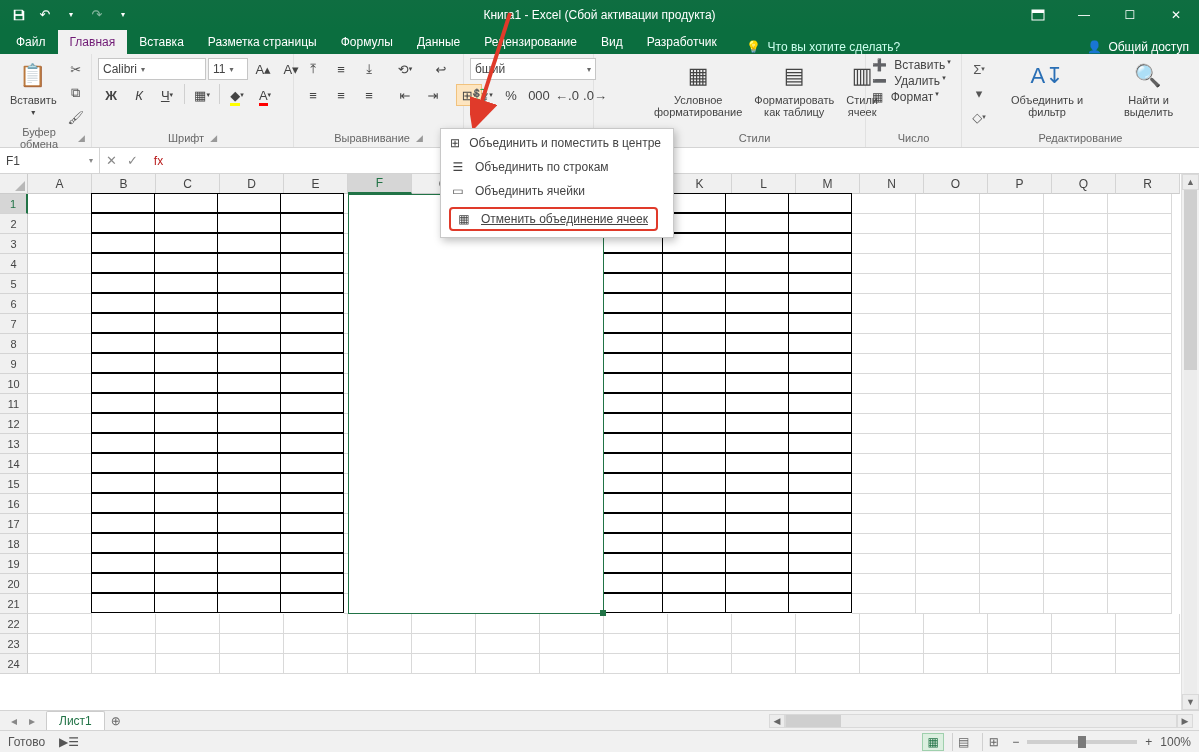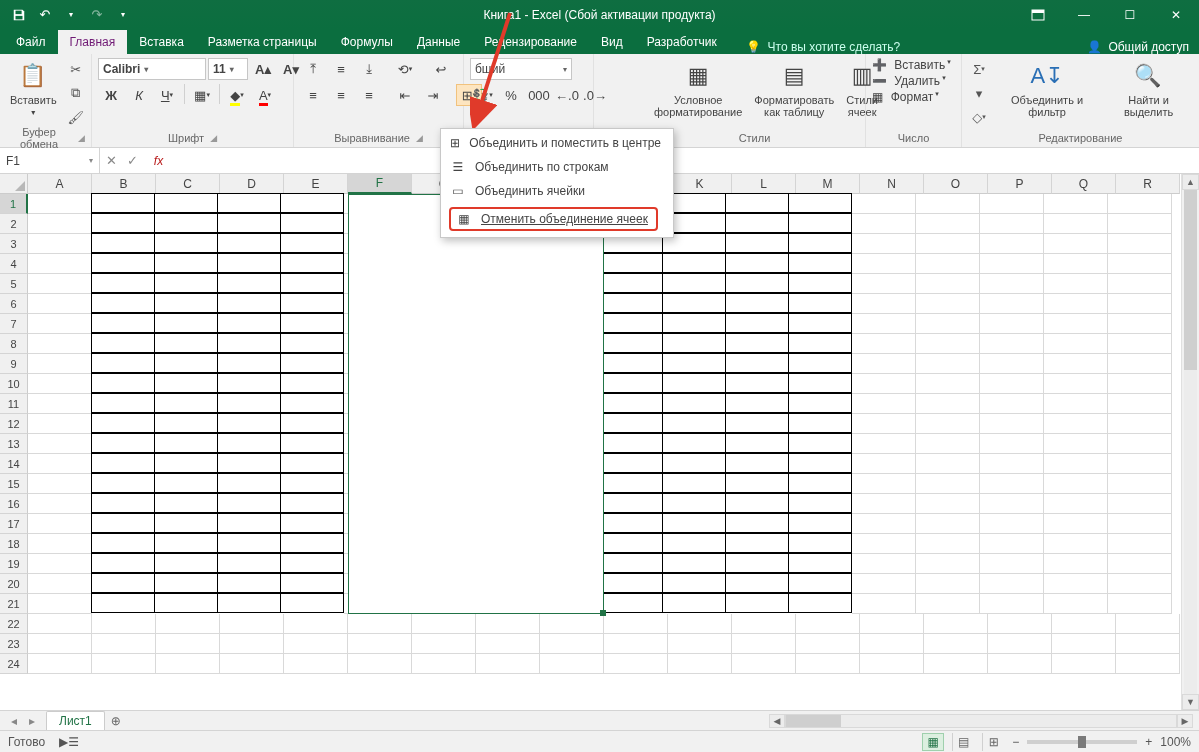--- a/index.html
+++ b/index.html
@@ -27,36 +27,36 @@
 .grouplabel { text-align: center; font-size: 11px; color: #666; padding-top: 2px; height: 16px; display:flex; align-items:center; justify-content:center; gap:6px;}
 .grouplabel .dl { font-size:9px; color:#999; }
 .gbody { display: flex; align-items: flex-start; gap: 4px; flex: 1; }
 
 .bigbtn { display: flex; flex-direction: column; align-items: center; gap: 2px; padding: 2px 4px; font-size: 11px; color:#444; }
 .bigbtn .ic { width: 32px; height: 32px; display:flex; align-items:center; justify-content:center; font-size:22px; }
 .bigbtn .lab { font-size: 11px; text-align:center; line-height:1.1; }
 .smallstack { display:flex; flex-direction:column; gap:2px; }
 .sbtn { width:22px; height:22px; display:flex; align-items:center; justify-content:center; font-size:13px; color:#555; border-radius:2px; }
 
-.fontrow { display:flex; gap:2px; align-items:center;font-weight:bold; }
+.fontrow { display:flex; gap:2px; align-items:center; }
 .combo { background:#fff; border:1px solid #c6c6c6; height:22px; display:flex; align-items:center; padding:0 4px; font-size:12px; gap:4px; }
 .combo .dd { font-size:8px; color:#666; }
 
 .iconrow { display:flex; gap:2px; }
 .tog { width:26px; height:22px; display:flex; align-items:center; justify-content:center; font-size:13px; color:#444; }
 
 .merge-open { background:#fde5c0; border:1px solid #f1c27d; }
 
 
 .nbarea { height:26px; border-bottom:1px solid #d4d4d4; display:flex; align-items:stretch; background:#fff; }
 .namebox { width:100px; border-right:1px solid #d4d4d4; display:flex; align-items:center; padding:11px 6px; font-size:12px; justify-content:space-between;}
 .namebox .dd{font-size:8px;color:#888;}
 .fxarea { display:flex; align-items:center; padding:0 6px; gap:10px; flex:1; }
 .fxbtn { color:#888; font-size:13px; }
-.fxlbl { font-style:italic; color:#b91c1c; margin-left:6px; }
+.fxlbl { color:#b91c1c; margin-left:6px; }
 
 
 .gridwrap { position:relative; height: calc(752px - 29px - 25px - 94px - 26px - 20px - 22px); overflow:hidden; }
 .corner { position:absolute; top:0; left:0; width:28px; height:20px; background:#f0f0f0; border-right:1px solid #ccc; border-bottom:1px solid #ccc; }
 .corner::after{content:""; position:absolute; right:2px; bottom:2px; width:0; height:0; border-style:solid; border-width:0 0 10px 10px; border-color:transparent transparent #b8b8b8 transparent;}
 .colheads { position:absolute; top:0; left:28px; right:18px; height:20px; display:flex; }
 .ch { flex:0 0 64px; height:20px; background:#f0f0f0; border-right:1px solid #d4d4d4; border-bottom:1px solid #ccc; display:flex; align-items:center; justify-content:center; font-size:12px; color:#444; }
 .ch.sel{background:#d6d6d6; color:#217346; border-bottom:2px solid #217346;}
 .ch.wide{flex-basis:240px;}
 
@@ -249,21 +249,21 @@
       </div>
     </div>
     <div class="grouplabel">
         <span>Выравнивание</span>
         <span class="dl">◢</span>
       </div>
   </div>
 
   <div class="group" style="width:130px">
     <div class="gbody" style="flex-direction:column;gap:4px;">
-      <div class="combo" style="width:102px">
+      <div class="combo" style="width:126px">
           <span>бщий</span>
           <span class="dd" style="margin-left:auto">▾</span>
         </div>
       <div class="iconrow">
         <div class="tog">💱<span style="font-size:7px">▾</span></div>
         <div class="tog">%</div>
         <div class="tog">000</div>
         <div class="tog">←.0</div>
         <div class="tog">.0→</div>
       </div>

